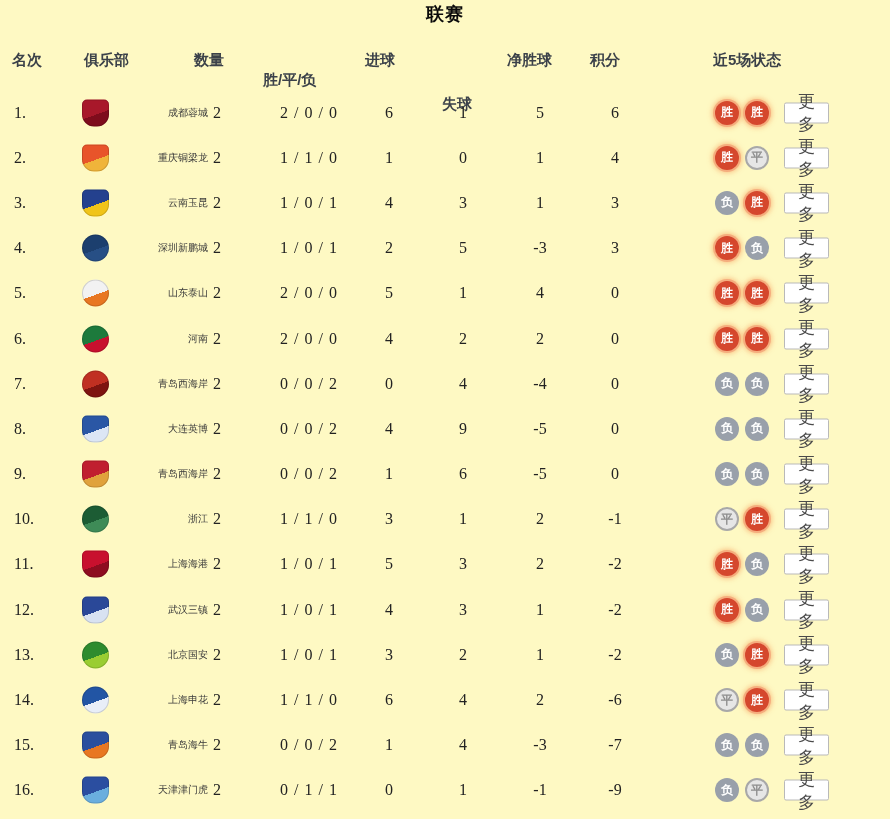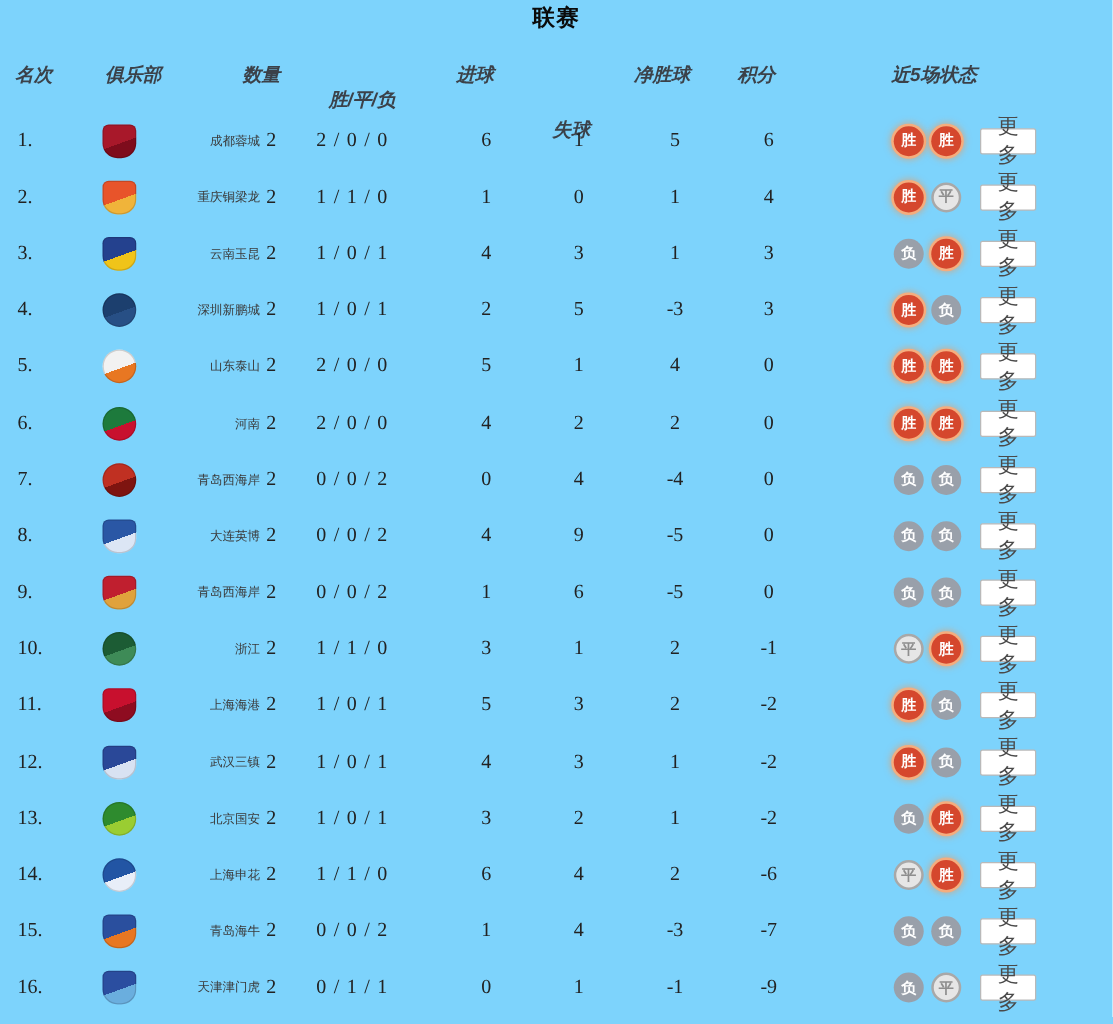--- a/index.html
+++ b/index.html
@@ -1,21 +1,21 @@
 <!DOCTYPE html>
 <html><head>
 <meta charset="utf-8">
 <style>
   html,body{margin:0;padding:0;background:#fff;}
-  #app{position:relative;width:890px;height:819px;background:#7dd3fc;overflow:hidden;
+  #app{position:relative;width:890px;height:819px;background:#fef9c3;overflow:hidden;
        font-family:"Liberation Sans","DejaVu Sans",sans-serif;color:#2e2e2e;}
   .page-title{position:absolute;top:2px;left:0;width:890px;text-align:center;
        font-size:18px;font-weight:bold;color:#0a0a0a;letter-spacing:1px;}
   
-  .thead{position:absolute;top:44px;left:0;width:806px;height:32px;font-style:italic;}
+  .thead{position:absolute;top:44px;left:0;width:806px;height:32px;}
   .cell{position:absolute;top:50%;transform:translateY(-50%);white-space:nowrap;}
   .hcell{font-size:15px;font-weight:600;color:#3b4149;text-align:left;}
   .h-rank{left:12px;width:50px;text-align:left;}
   .h-club{left:84px;width:80px;}
   .h-played{left:194px;width:50px;}
   .h-wdl{left:263px;width:84px;margin-top:20px;}
   .h-gf{left:365px;width:50px;}
   .h-ga{left:442px;width:50px;margin-top:44px;}
   .h-gd{left:507px;width:62px;}
   .h-pts{left:590px;width:50px;}
@@ -24,21 +24,21 @@
   .rows{position:absolute;top:90px;left:0;width:890px;}
   .trow{position:relative;width:890px;height:45.2px;}
   .num{font-family:"Liberation Serif","DejaVu Serif",serif;font-size:16px;color:#222;}
   .c-rank{left:14px;width:50px;text-align:left;}
   .logo{position:absolute;top:50%;transform:translateY(-50%);left:82px;width:27px;height:27px;
         box-shadow:inset 0 0 0 1px rgba(0,0,0,.15);}
   .logo.circle{border-radius:50%;}
   .logo.shield{border-radius:5px 5px 12px 12px;}
   .c-name{left:118px;width:90px;text-align:right;font-size:10px;color:#3a3a3a;font-weight:500;}
   .c-played{left:192px;width:50px;text-align:center;}
-  .c-wdl{left:253px;width:84px;text-align:left;letter-spacing:1px;}
+  .c-wdl{left:267px;width:84px;text-align:center;letter-spacing:1px;}
   .c-gf{left:364px;width:50px;text-align:center;}
   .c-ga{left:438px;width:50px;text-align:center;}
   .c-gd{left:509px;width:62px;text-align:center;}
   .c-pts{left:590px;width:50px;text-align:center;}
   .c-recent{left:706px;width:72px;display:flex;gap:6px;justify-content:center;align-items:center;}
   .badge{width:24px;height:24px;border-radius:50%;display:inline-flex;align-items:center;
          justify-content:center;font-size:12px;font-weight:bold;box-sizing:border-box;flex:0 0 auto;}
   .badge.win{background:#d5472d;color:#fff;
          box-shadow:0 0 0 2px #f5ad7e,0 0 5px 3px rgba(245,150,80,.55);}
   .badge.draw{background:#e6e6e6;color:#8e8e8e;border:2px solid #a8a8a8;}

